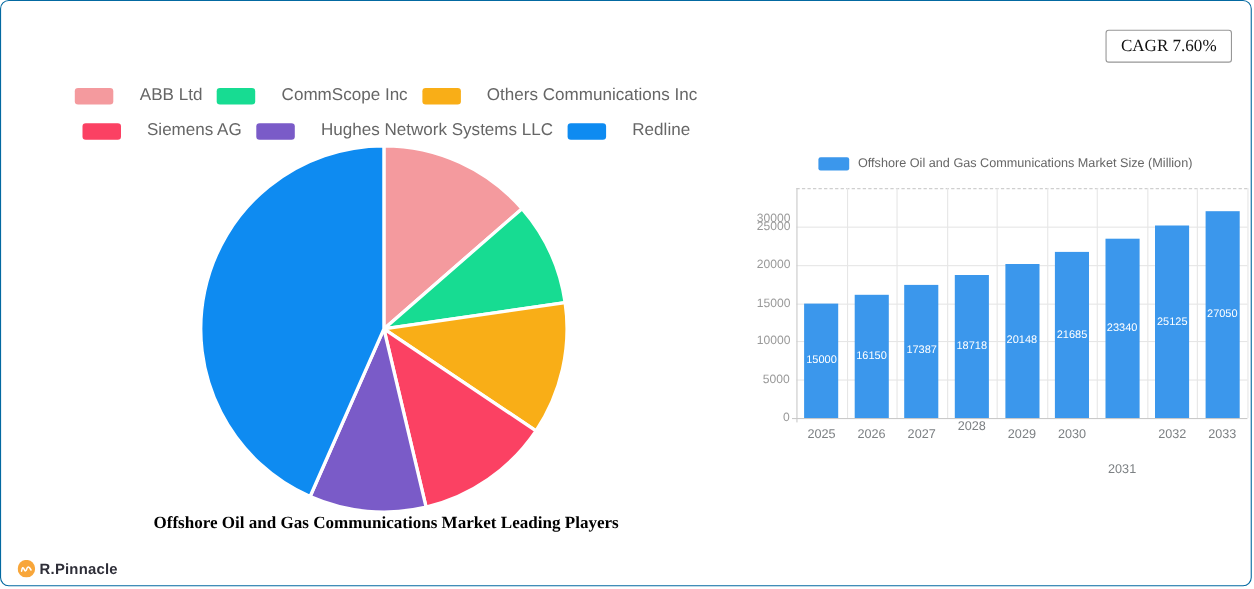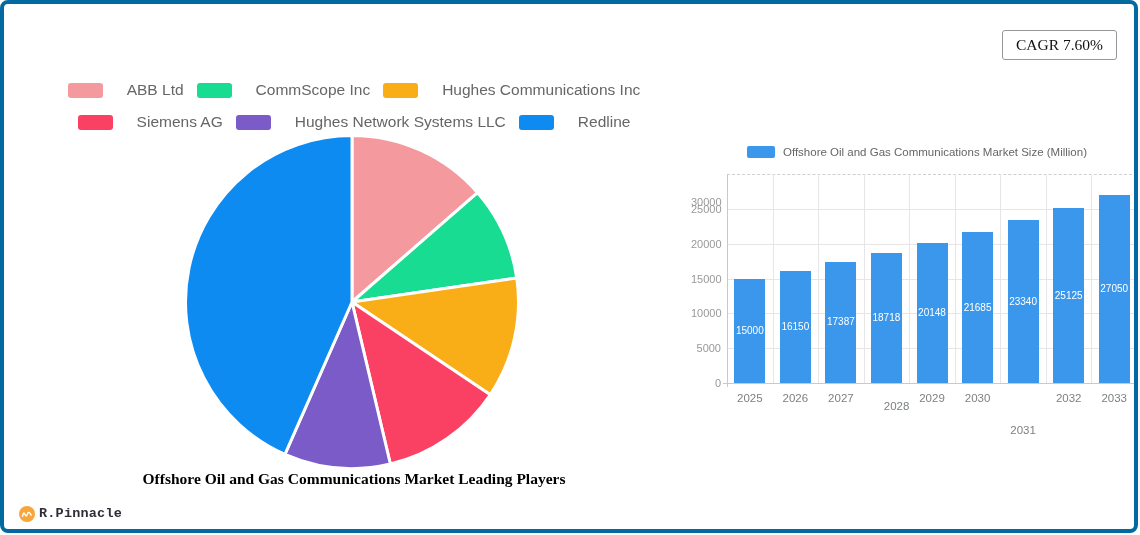--- a/index.html
+++ b/index.html
@@ -1,19 +1,19 @@
 <!DOCTYPE html>
 <html><head>
 <meta charset="utf-8">
 <style>
   html,body{margin:0;padding:0;background:#fff;}
   body{width:1140px;height:535px;font-family:"Liberation Sans",sans-serif;}
   .card{
     position:relative;width:1138px;height:533px;box-sizing:border-box;
-    background:#fff;border:4px solid #0369a1;border-radius:8px;overflow:hidden;
+    background:#fff;border:1px solid #0369a1;border-radius:8px;overflow:hidden;
   }
   
   .cagr-box{
     position:absolute;top:26px;right:17px;
     border:1px solid #979797;border-radius:3px;background:#fff;
     padding:5px 13px;font-family:"Liberation Serif",serif;
     font-size:15.5px;font-weight:500;color:#111;
   }
   
   .pie-section{position:absolute;left:0;top:0;width:700px;height:535px;}
@@ -38,21 +38,21 @@
   .gridline-h{position:absolute;border-top:1px solid #e6e6e6;height:0;}
   .gridline-h.dashed{border-top:1px dashed #cfcfcf;}
   .gridline-v{position:absolute;border-left:1px solid #e6e6e6;width:0;}
   .axis-line-y{position:absolute;border-left:1px solid #c9c9c9;width:0;}
   .axis-line-x{position:absolute;border-top:1px solid #c9c9c9;height:0;}
   .ytick-label{position:absolute;width:30px;text-align:right;font-size:11px;color:#999;line-height:12px;}
   .xtick-label{position:absolute;width:46px;text-align:center;font-size:11.5px;color:#7d8184;line-height:12px;}
   .bar-rect{position:absolute;cursor:pointer;}
   .bar-value{position:absolute;text-align:center;font-size:10px;color:#fff;line-height:12px;}
   
-  .brand{position:absolute;left:15px;bottom:7px;display:flex;align-items:flex-start;font-family:Liberation Mono, monospace;}
+  .brand{position:absolute;left:15px;bottom:7px;display:flex;align-items:flex-end;}
   .brand-icon{width:16px;height:16px;margin-right:4px;display:block;}
   .brand-name{font-size:13.5px;font-weight:700;color:#2e2e38;letter-spacing:0.2px;}
 </style>
 </head>
 <body>
 
 <div class="card">
 
   <div class="cagr-box">
     <span>CAGR 7.60%</span>
@@ -64,21 +64,21 @@
           <div class="legend-item">
             <span class="legend-swatch" style="background: rgb(244, 154, 158);"></span>
             <span class="legend-label">ABB Ltd</span>
           </div>
           <div class="legend-item">
             <span class="legend-swatch" style="background: rgb(23, 220, 146);"></span>
             <span class="legend-label">CommScope Inc</span>
           </div>
           <div class="legend-item">
             <span class="legend-swatch" style="background: rgb(249, 174, 23);"></span>
-            <span class="legend-label">Hughes Communications Inc</span>
+            <span class="legend-label">Others Communications Inc</span>
           </div>
         </div>
         <div class="legend-row">
           <div class="legend-item">
             <span class="legend-swatch" style="background: rgb(251, 65, 99);"></span>
             <span class="legend-label">Siemens AG</span>
           </div>
           <div class="legend-item">
             <span class="legend-swatch" style="background: rgb(122, 91, 200);"></span>
             <span class="legend-label">Hughes Network Systems LLC</span>
@@ -134,21 +134,21 @@
         <div class="bar-value" style="left: 38.3px; width: 35px; top: 180.8px; color: rgb(255, 255, 255);">15000</div>
         <div class="xtick-label" style="left: 32.8px; top: 248px;">2025</div>
         <div class="bar-rect" style="left: 85.8px; top: 126.5px; width: 31px; height: 112.5px; background: rgb(59, 151, 236);"></div>
         <div class="bar-value" style="left: 83.8px; width: 35px; top: 176.7px; color: rgb(255, 255, 255);">16150</div>
         <div class="xtick-label" style="left: 78.3px; top: 248px;">2026</div>
         <div class="bar-rect" style="left: 131.4px; top: 117.9px; width: 31px; height: 121.1px; background: rgb(59, 151, 236);"></div>
         <div class="bar-value" style="left: 129.4px; width: 35px; top: 172.4px; color: rgb(255, 255, 255);">17387</div>
         <div class="xtick-label" style="left: 123.9px; top: 248px;">2027</div>
         <div class="bar-rect" style="left: 176.9px; top: 108.6px; width: 31px; height: 130.4px; background: rgb(59, 151, 236);"></div>
         <div class="bar-value" style="left: 174.9px; width: 35px; top: 167.8px; color: rgb(255, 255, 255);">18718</div>
-        <div class="xtick-label" style="left: 169.4px; top: 256px; text-align: right;">2028</div>
+        <div class="xtick-label" style="left: 169.4px; top: 241px;">2028</div>
         <div class="bar-rect" style="left: 222.5px; top: 98.6px; width: 31px; height: 140.4px; background: rgb(59, 151, 236);"></div>
         <div class="bar-value" style="left: 220.5px; width: 35px; top: 162.8px; color: rgb(255, 255, 255);">20148</div>
         <div class="xtick-label" style="left: 215px; top: 248px;">2029</div>
         <div class="bar-rect" style="left: 268.1px; top: 87.9px; width: 31px; height: 151.1px; background: rgb(59, 151, 236);"></div>
         <div class="bar-value" style="left: 266.1px; width: 35px; top: 157.5px; color: rgb(255, 255, 255);">21685</div>
         <div class="xtick-label" style="left: 260.6px; top: 248px;">2030</div>
         <div class="bar-rect" style="left: 313.6px; top: 76.4px; width: 31px; height: 162.6px; background: rgb(59, 151, 236);"></div>
         <div class="bar-value" style="left: 311.6px; width: 35px; top: 151.7px; color: rgb(255, 255, 255);">23340</div>
         <div class="xtick-label" style="left: 306.1px; top: 248px; margin-top: 32px;">2031</div>
         <div class="bar-rect" style="left: 359.2px; top: 64px; width: 31px; height: 175px; background: rgb(59, 151, 236);"></div>

